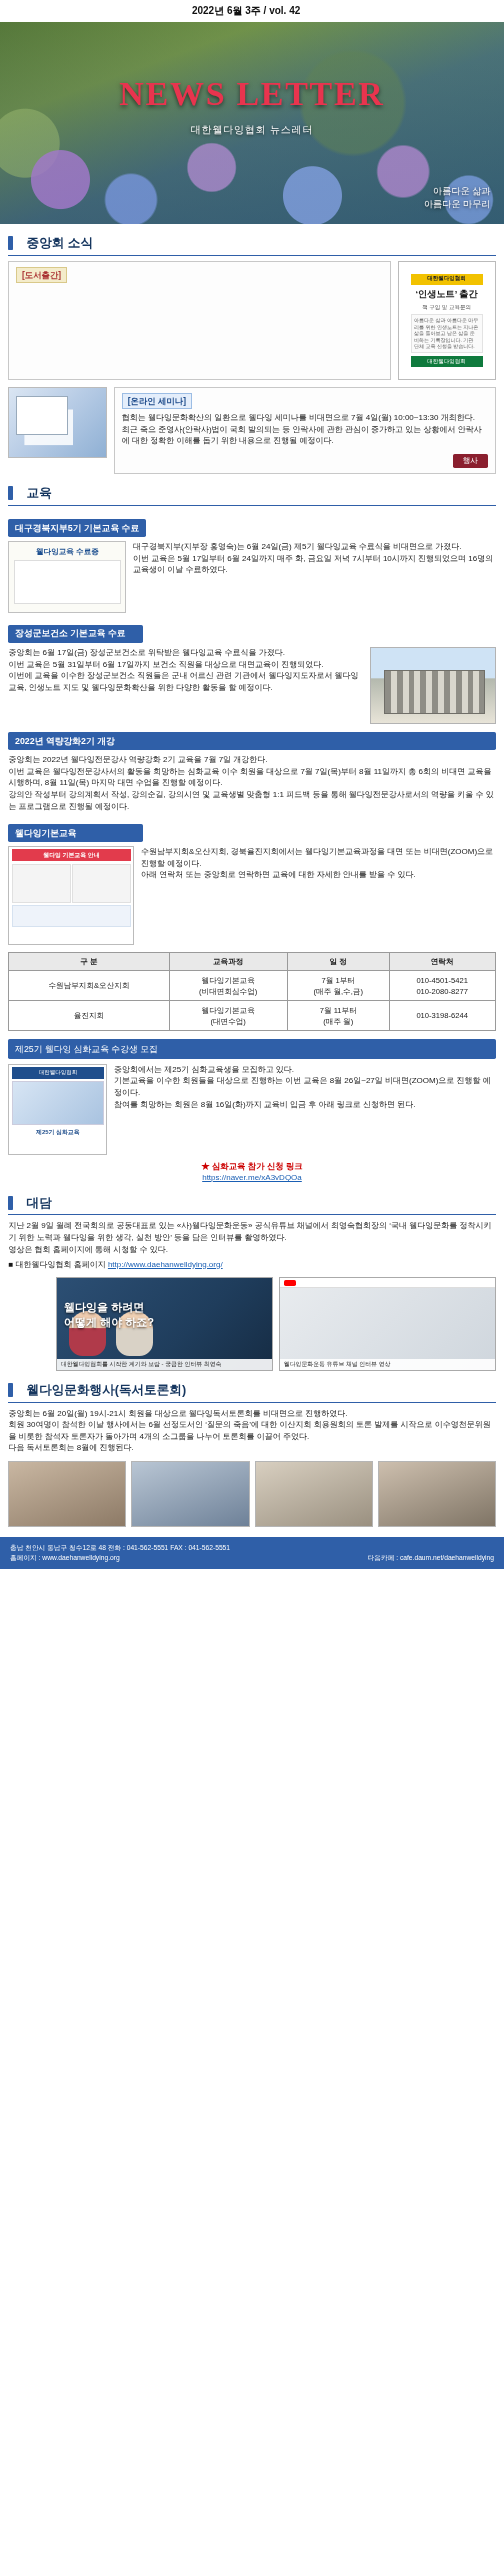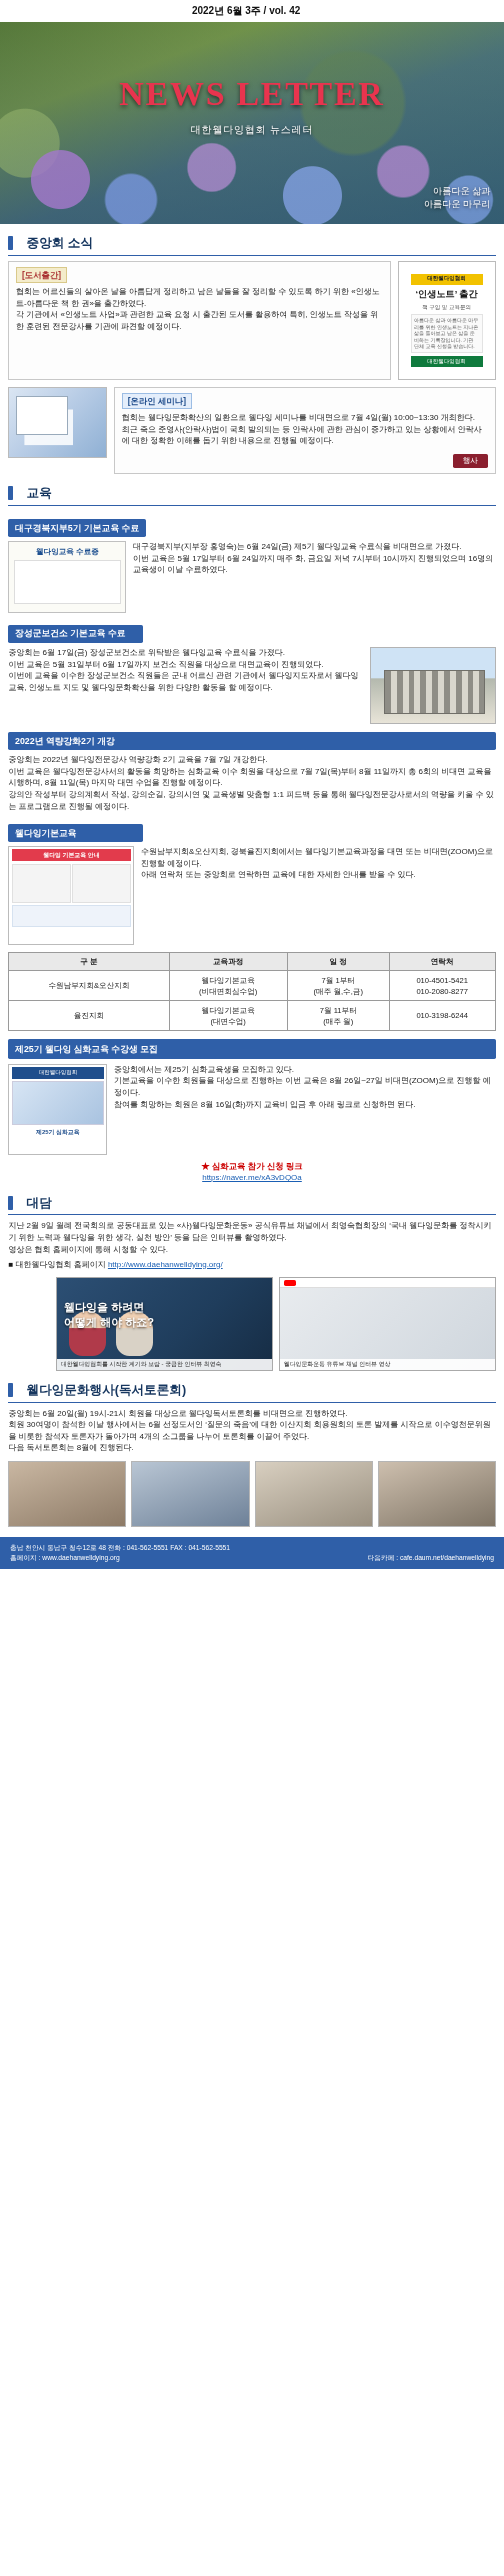--- a/index.html
+++ b/index.html
@@ -225,21 +225,21 @@
     padding:3.4px 2.5px;
     text-align:center;
     vertical-align:middle;
   }
   table.edu th { background:#e9e9e9; font-weight:bold; }
 
   
   .blue-banner {
     background:#2f5fa8;
     color:#fff;
-    font-weight:bold;
+    font-weight:normal;
     font-size:8.8px;
     padding:3.4px 6.7px;
     margin:8.4px 0 5px;
     border-radius:1.7px;
   }
   .tinyposter {
     width:99px; height:91px; flex:none;
     border:0.8px solid #bbb; background:#fff; padding:2.5px; font-size:4.6px;
   }
   .tinyposter .tp-h { background:#1f4e8c; color:#fff; text-align:center; font-size:5.5px; padding:1.7px; }
@@ -323,22 +323,20 @@
 
   <div class="sec-head">
     <span class="bar"></span>
     <h2>중앙회 소식</h2>
   </div>
 
   <div class="body-wrap">
     <div class="row">
       <div class="tagbox">
         <span class="tag">[도서출간]</span>
-        <p style="white-space:pre-line">협회는 어르신들의 살아온 날을 아름답게 정리하고 남은 날들을 잘 정리할 수 있도록 하기 위한 «인생노트-아름다운 책 한 권»을 출간하였다.
-각 기관에서 «인생노트 사업»과 관련한 교육 요청 시 출간된 도서를 활용하여 특히, 인생노트 작성을 위한 훈련된 전문강사를 기관에 파견할 예정이다.</p>
       </div>
       <div class="bookcover">
         <div class="bc-top">대한웰다잉협회</div>
         <div class="bc-title">‘인생노트’ 출간</div>
         <div class="bc-sub">책 구입 및 교육문의</div>
         <div class="bc-body">아름다운 삶과 아름다운 마무리를 위한 인생노트는 지나온 삶을 돌아보고 남은 삶을 준비하는 기록장입니다. 기관 단체 교육 신청을 받습니다.</div>
         <div class="bc-foot">대한웰다잉협회</div>
       </div>
     </div>
 

